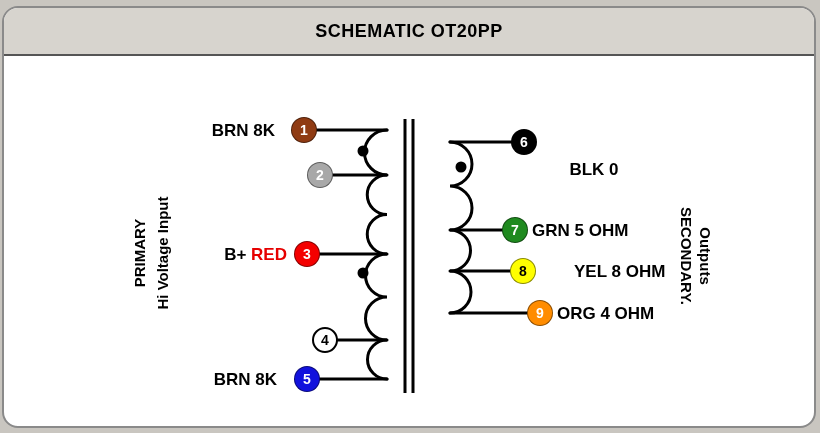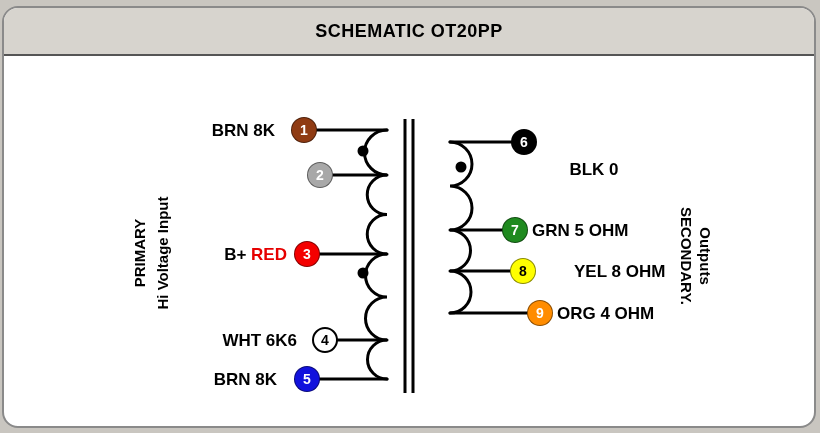--- a/index.html
+++ b/index.html
@@ -118,21 +118,20 @@
       <span class="vlabel" style="left:135px; top:245px;">PRIMARY</span>
       <span class="vlabel" style="left:158px; top:245px;">Hi Voltage Input</span>
       <span class="vlabel cw" style="left:682px; top:248px;">SECONDARY.</span>
       <span class="vlabel cw" style="left:701px; top:248px;">Outputs</span>
 
       <div class="pin-label right-align" style="right:539px; top:113px; left:120px;">BRN 8K</div>
       <div class="pin-label right-align" style="right:527px; top:237px; left:120px;">
         <span>B+</span>
         <span style="color: rgb(230, 0, 0);">RED</span>
       </div>
-      <div class="pin-label right-align" style="right:517px; top:323px; left:120px;">WHT 6K6</div>
       <div class="pin-label right-align" style="right:537px; top:362px; left:120px;">BRN 8K</div>
 
       <div class="pin-label two-line" style="left:548px; top:112px; width:84px;margin-top:39px;">
         <div>BLK 0</div>
       </div>
       <div class="pin-label" style="left:528px; top:213px;">GRN 5 OHM</div>
       <div class="pin-label" style="left:536px; top:254px;margin-left:34px;">YEL 8 OHM</div>
       <div class="pin-label" style="left:553px; top:296px;">ORG 4 OHM</div>
 
       <div class="pin" style="left: 287px; top: 109px; background-color: rgb(143, 59, 19); color: rgb(255, 255, 255);">1</div>

